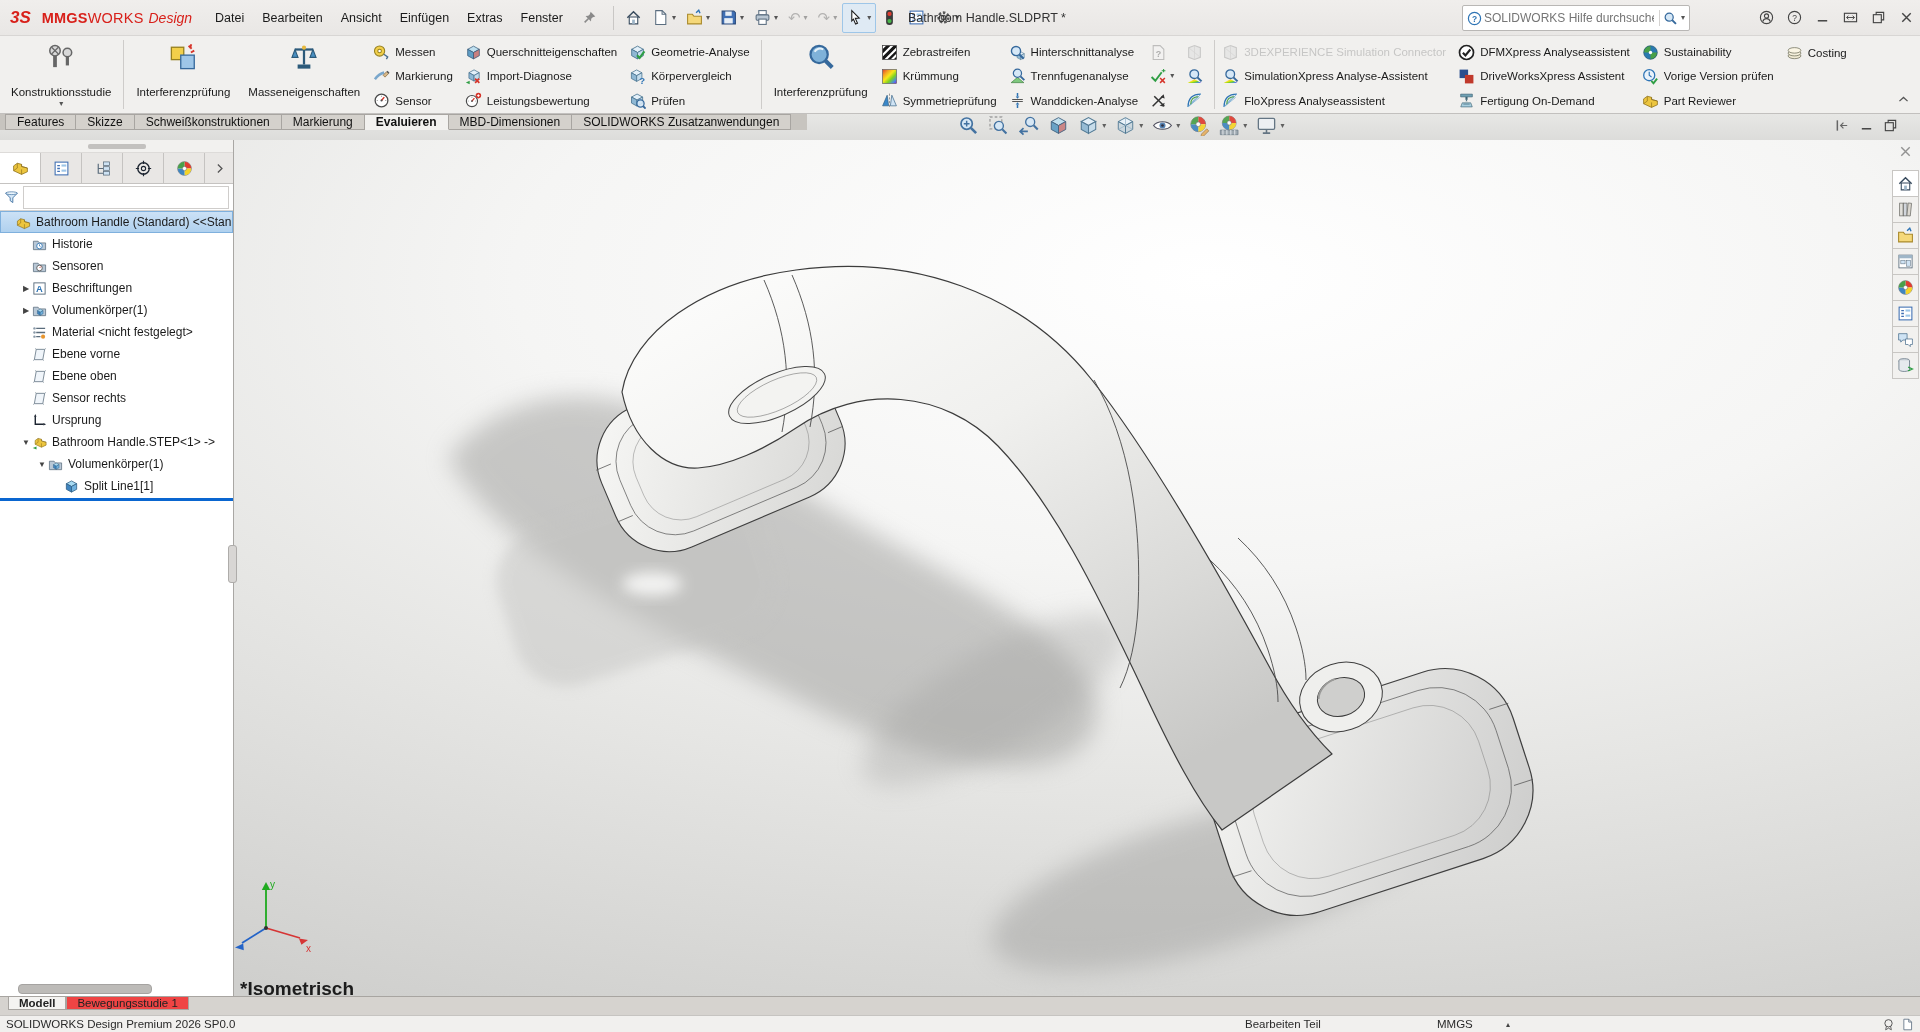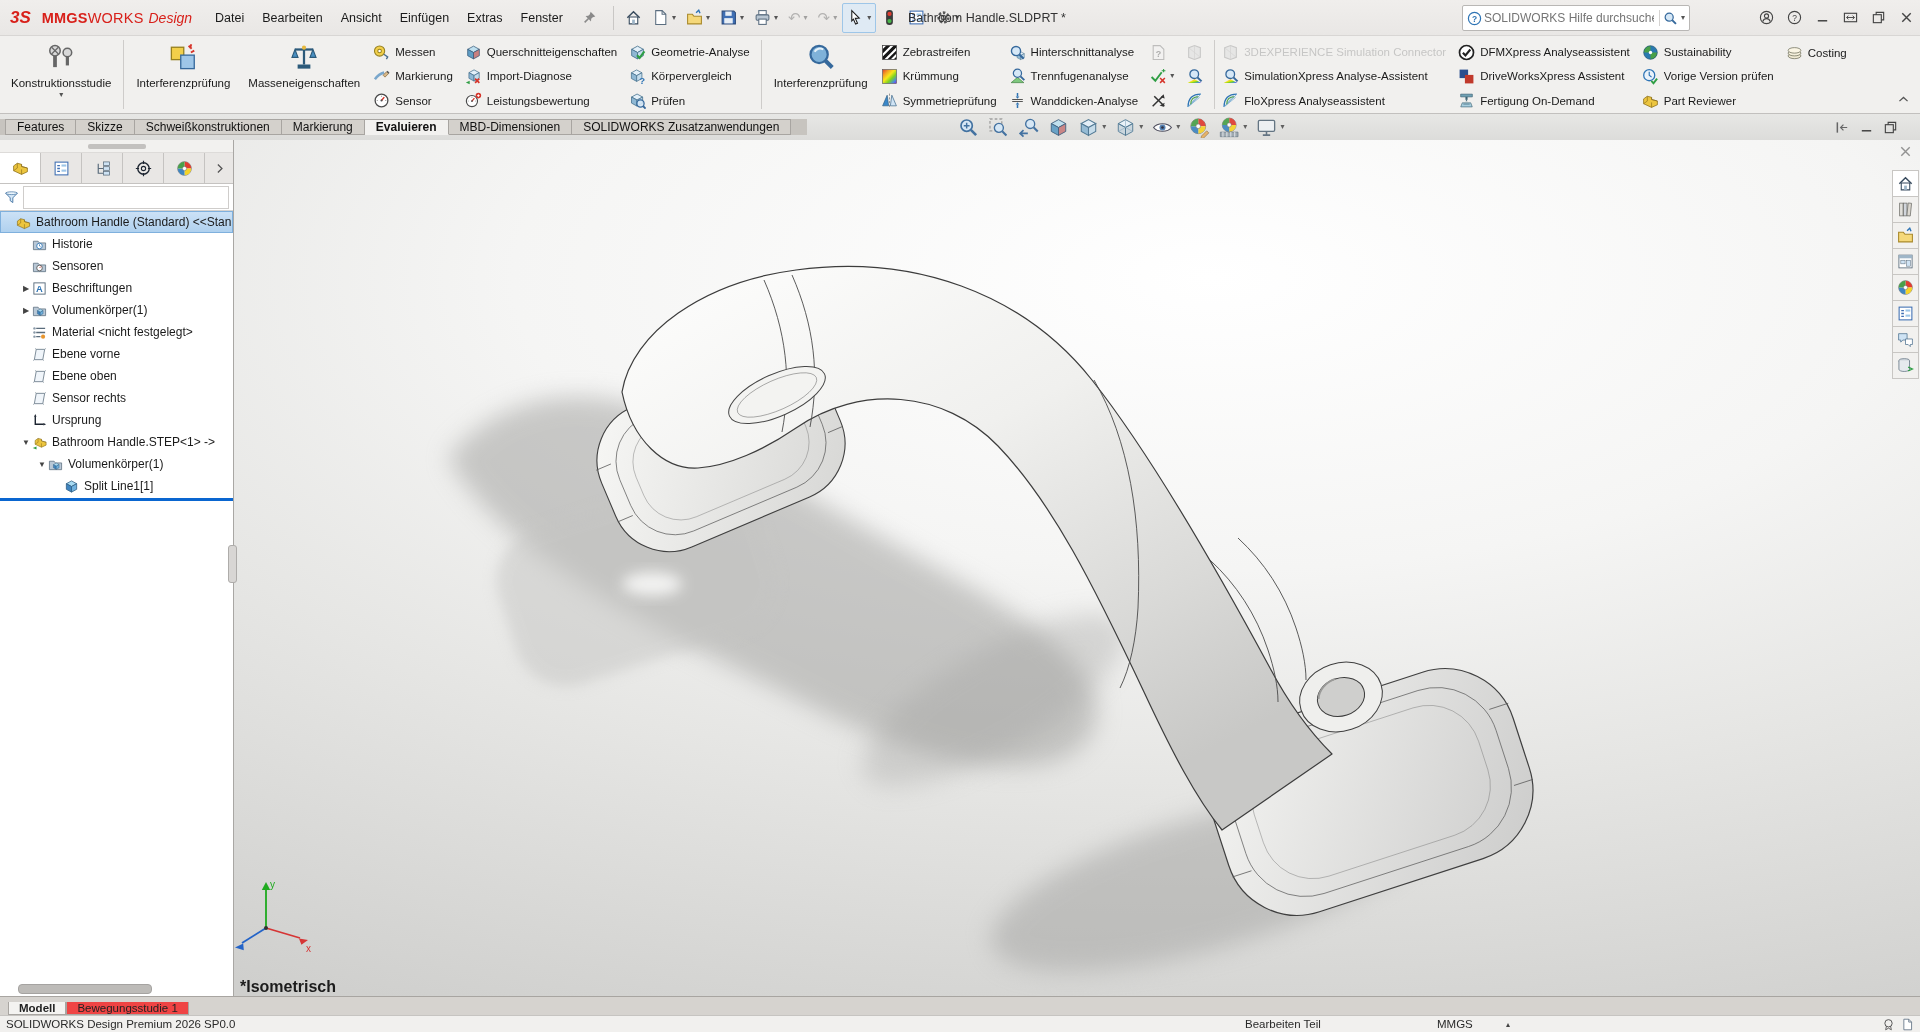--- a/index.html
+++ b/index.html
@@ -31,28 +31,28 @@
   #search{position:absolute;right:230px;top:5px;width:218px;height:24px;background:#fff;border:1px solid #b9b7b5;border-radius:2px;display:flex;align-items:center;padding:0 4px}
   #search input{border:none;outline:none;flex:1;font-size:12px;font-family:"Liberation Sans",sans-serif;color:#444;min-width:0;background:transparent}
   #search .sep{width:1px;height:16px;background:#d5d3d1;margin:0 3px}
   #tb-controls{position:absolute;right:6px;top:0;height:35px;display:flex;align-items:center;gap:13px}
   .tbc{display:flex;align-items:center}
   
   #ribbon{height:77px;flex:none;background:#f1f0ee;display:flex;align-items:stretch;padding-left:2px;position:relative;border-bottom:1px solid #c2c0be}
   .rb-group{display:flex;align-items:stretch}
   .rb-sep{width:1px;background:#cecccA;margin:4px 3px}
   .rb-large{display:flex;flex-direction:column;align-items:center;justify-content:flex-start;padding:6px 9px 2px;white-space:nowrap}
-  .rb-large .lbl{margin-top:5px;font-size:11.5px}
+  .rb-large .lbl{margin-top:14px;font-size:11.5px}
   .rb-large .caret{margin:2px 0 0 0}
   .rb-col{display:flex;flex-direction:column;justify-content:flex-start;padding-top:4px}
   .rb-small{display:flex;align-items:center;height:23px;padding:0 7px 0 3px;border:1px solid transparent;border-radius:2px}
   .rb-small .lbl{margin-left:5px;font-size:11.5px;white-space:nowrap}
   #rb-collapse{position:absolute;right:10px;bottom:4px}
   
-  #tabband{height:26px;flex:none;display:flex;align-items:center;background:linear-gradient(#e7e7e5,#dcdcda)}
+  #tabband{height:26px;flex:none;display:flex;align-items:flex-start;background:linear-gradient(#e7e7e5,#dcdcda)}
   #cmdtabs{display:flex;align-items:stretch;background:#c7c4bf;padding:0 16px 0 5px}
   .ctab{display:flex;align-items:center;padding:0 11px;font-size:12px;background:#d4d1cc;border:1px solid #a8a5a1;border-left-width:0;color:#111;white-space:nowrap}
   .ctab:first-child{border-left-width:1px}
   .ctab.active{background:#f2f1ef;border-bottom-color:#f2f1ef;font-weight:bold}
   #band-fill{flex:1;display:flex;align-items:center;position:relative}
   #headsup{display:flex;align-items:center;gap:7px;margin-left:150px;opacity:.92}
   .hu{display:flex;align-items:center;padding:1px;border-radius:2px}
   #band-controls{margin-left:auto;margin-right:22px;display:flex;align-items:center;gap:9px}
   
   #main{flex:1;display:flex;min-height:0}
@@ -68,30 +68,30 @@
   #tree{flex:none}
   .trow{display:flex;align-items:center;height:22px;white-space:nowrap;overflow:hidden}
   .trow .exp{width:12px;font-size:8px;color:#444;text-align:center;flex:none}
   .trow .lbl{margin-left:5px;font-size:12px}
   .trow.selected{background:linear-gradient(#cde2f6,#aed0ee);outline:1px solid #7fb0dd;outline-offset:-1px}
   #rollback{height:3px;background:#0a66d0;margin-top:1px}
   #panel-grip{position:absolute;right:-4px;top:405px;width:7px;height:36px;background:#d8d6d4;border:1px solid #aeacaa;border-radius:3px;z-index:5}
   
   #viewport{flex:1;position:relative;background:radial-gradient(115% 95% at 58% 16%, #ffffff 0%, #f5f5f4 36%, #e6e6e4 62%, #cfcfcd 100%);overflow:hidden}
   #scene{position:absolute;left:0;top:0}
-  #view-label{position:absolute;left:6px;top:838px;font-size:16px;font-weight:bold;color:#1c1c1c}
+  #view-label{position:absolute;left:6px;top:838px;font-size:19px;font-weight:bold;color:#1c1c1c}
   #taskpane{position:absolute;right:1px;top:4px;display:flex;flex-direction:column;align-items:center;gap:0}
   #taskpane .tclose{margin-bottom:8px;opacity:.55}
   .tp{width:25px;height:25px;display:flex;align-items:center;justify-content:center;background:#f2f1ef;border:1px solid #c8c6c3;border-top-width:0}
   .tp:first-of-type{border-top-width:1px}
   .tp.active{background:#fff}
   
   #hscrollpiece{position:absolute;left:18px;top:984px;width:132px;height:8px;background:#bdbbb8;border:1px solid #a5a3a1;border-radius:4px;z-index:6}
   
-  #bottomtabs{height:18px;flex:none;background:#d6d3cf;border-top:1px solid #a8a5a1;display:flex;align-items:flex-end;padding-left:8px}
+  #bottomtabs{height:18px;flex:none;background:#d6d3cf;border-top:1px solid #a8a5a1;display:flex;align-items:flex-start;padding-left:8px}
   .btab{display:flex;align-items:center;padding:0 10px;font-size:11.5px;border:1px solid #a8a5a1;border-top:none;background:#ef4444;color:#222}
   .btab.active{background:#f4f3f1;font-weight:bold}
   
   #statusbar{height:16px;flex:none;background:#f1f0ee;border-top:1px solid #c6c4c1;position:relative;font-size:11.5px;color:#2a2a2a;display:flex;align-items:center}
   #sb-left{padding-left:6px}
   #sb-mode{position:absolute;left:1245px}
   #sb-units{position:absolute;left:1437px}
   #sb-caret{position:absolute;left:1506px;font-size:8px;color:#444}
   #sb-icons{position:absolute;right:6px;display:flex;gap:6px;align-items:center}
   text{font-family:"Liberation Sans",sans-serif}

